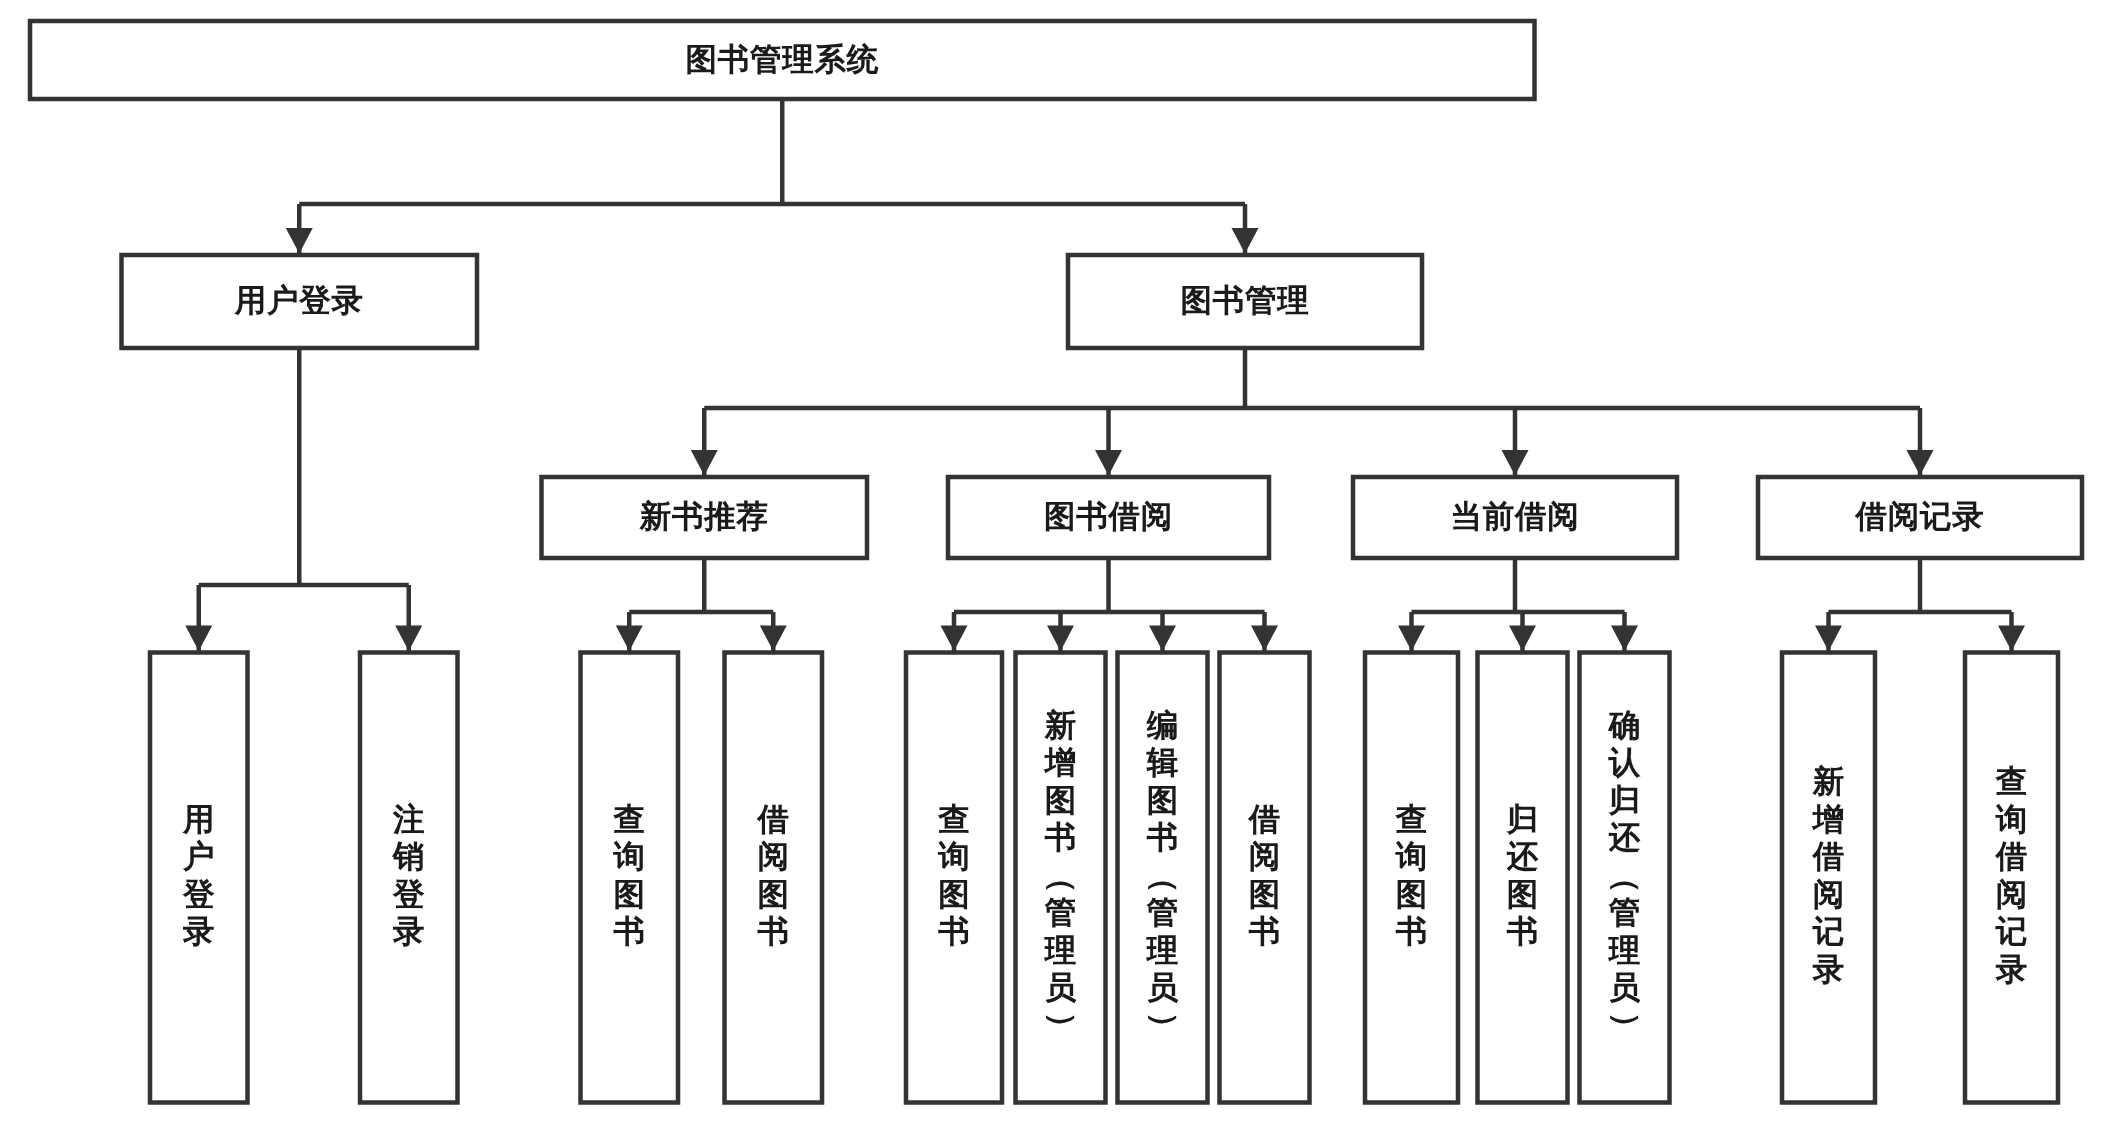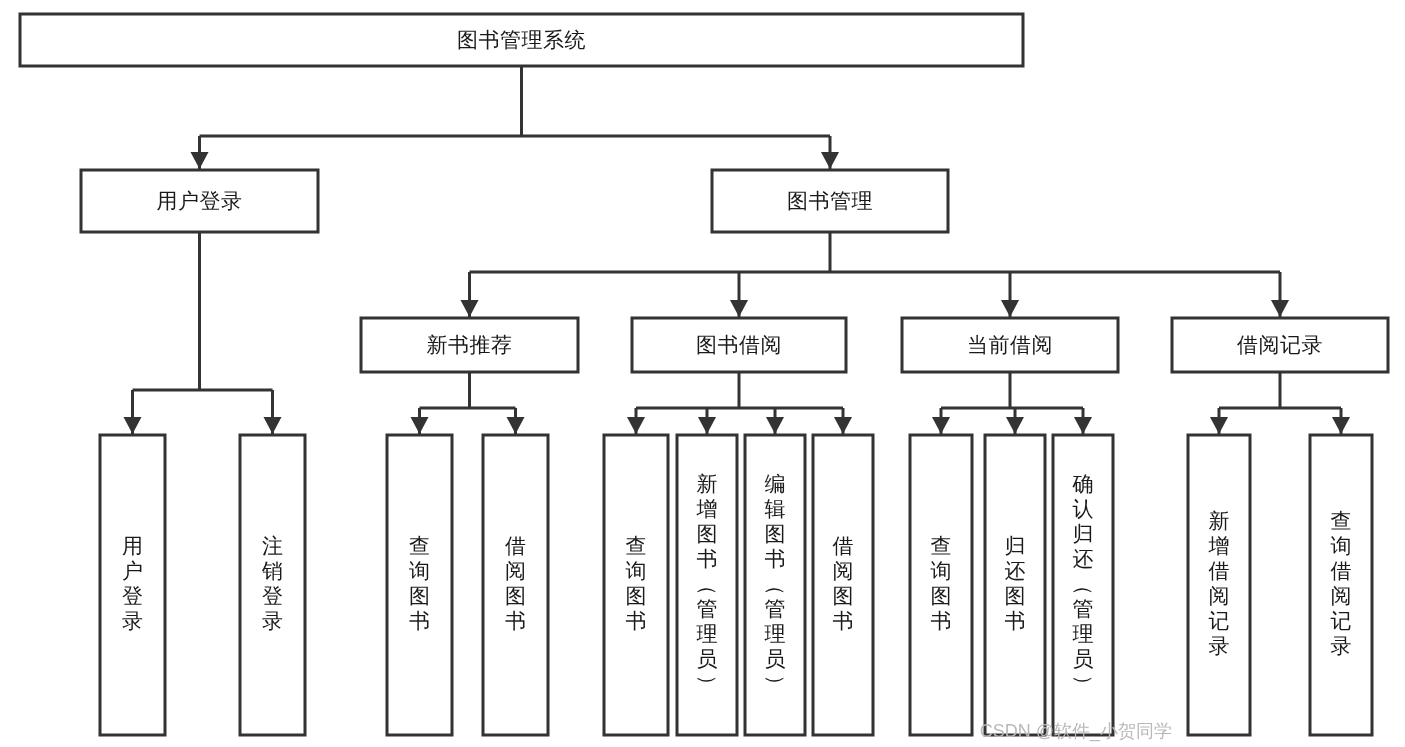--- a/index.html
+++ b/index.html
@@ -13,20 +13,21 @@
     font-family: "Liberation Sans", "DejaVu Sans", sans-serif;
     overflow: hidden;
     position: relative;
   }
   #diagram-root {
     position: absolute;
     left: 0;
     top: 0;
     width: 1180px;
     height: 747px;
+    font-weight: bold;
   }
   svg.flow {
     display: block;
     width: 1405px;
     height: 747px;
   }
   .node-rect {
     fill: #ffffff;
     stroke: #333333;
     stroke-width: 3;
@@ -274,14 +275,13 @@
           <rect x="1310" y="435" width="62" height="300" class="node-rect"></rect>
           <text x="1341" y="522.5" class="leaf-char">查</text>
           <text x="1341" y="547.5" class="leaf-char">询</text>
           <text x="1341" y="572.5" class="leaf-char">借</text>
           <text x="1341" y="597.5" class="leaf-char">阅</text>
           <text x="1341" y="622.5" class="leaf-char">记</text>
           <text x="1341" y="647.5" class="leaf-char">录</text>
         </g>
       </g>
   </svg>
-  <div class="watermark">CSDN @软件_小贺同学</div>
 </div>
 
 </body></html>

